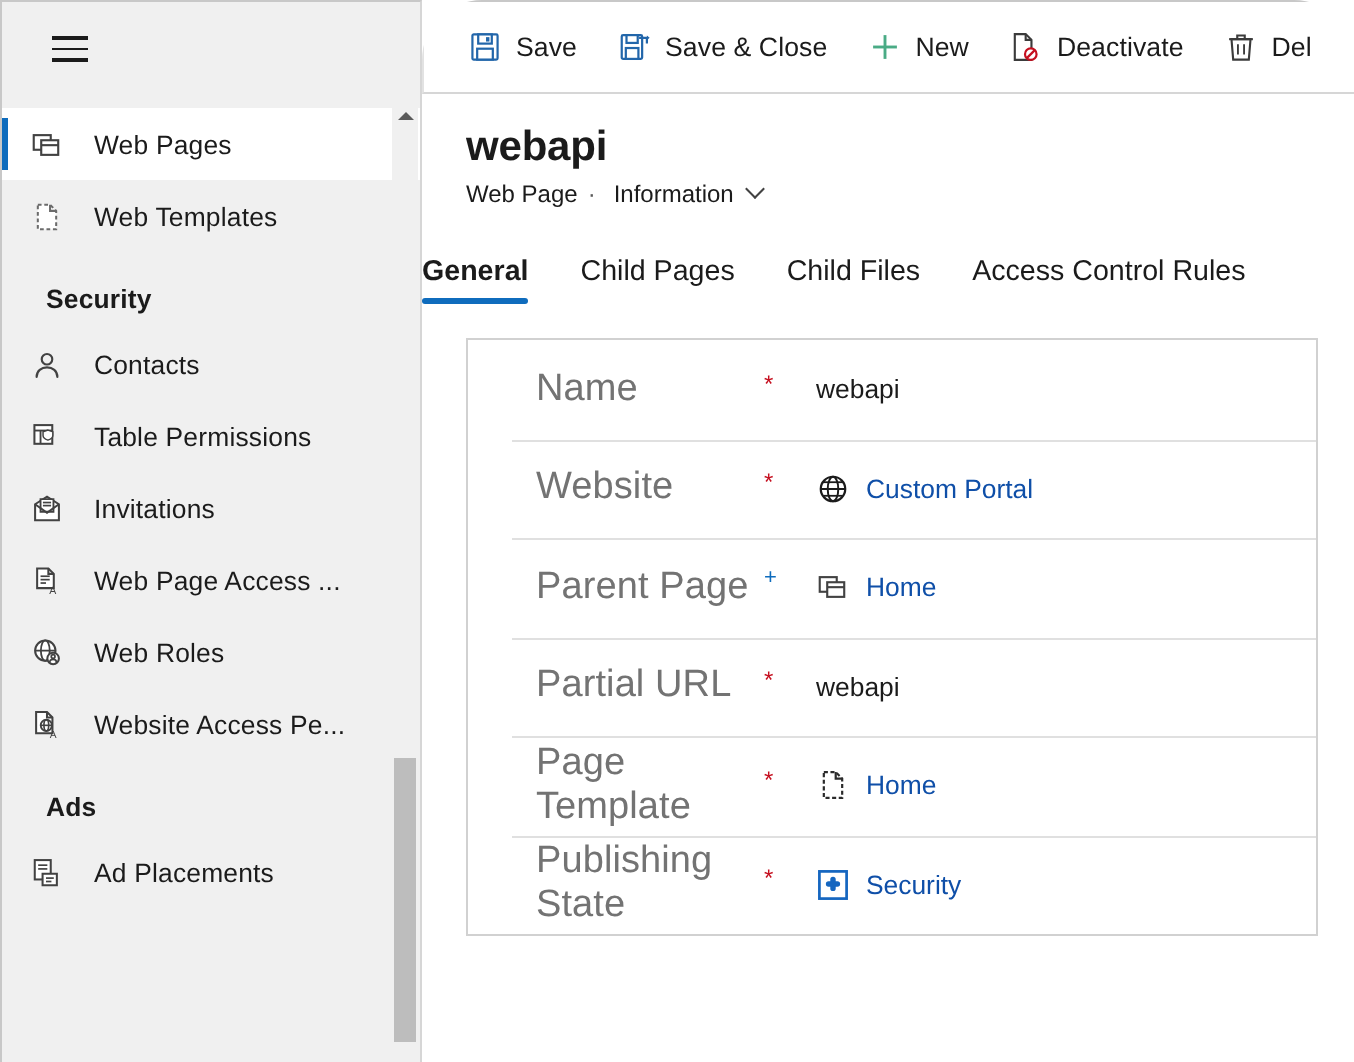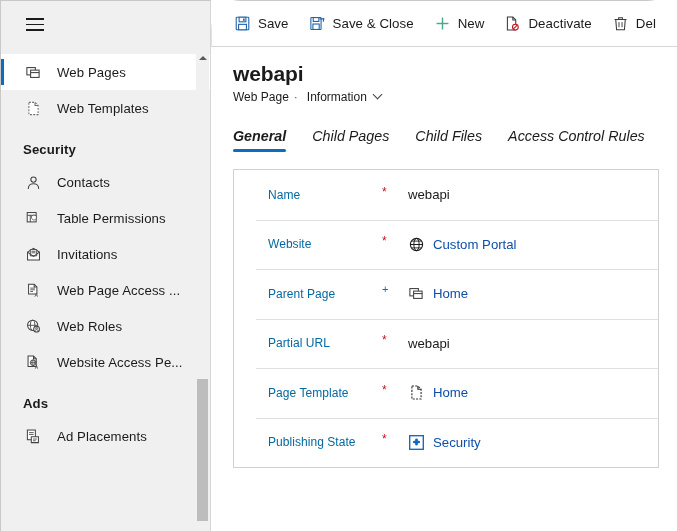--- a/index.html
+++ b/index.html
@@ -61,21 +61,21 @@
     height: 484px;
     padding-top: 6px;
     overflow: hidden;
   }
 
   .nav-item {
     position: relative;
     display: flex;
     align-items: center;
     height: 36px;
-    padding-left: 22px;
+    padding-left: 12px;
     cursor: pointer;
     color: #1b1b1b;
   }
   .nav-item .ico {
     width: 20px;
     height: 20px;
     flex: 0 0 20px;
     display: flex;
     align-items: center;
     justify-content: center;
@@ -231,25 +231,23 @@
     border-right: 1.2px solid #424242;
     border-bottom: 1.2px solid #424242;
     transform: rotate(45deg);
   }
 
   
   #tabs {
     display: flex;
     align-items: flex-end;
     margin-top: 16px;
-    padding-left: 22px;
     height: 32px;
     white-space: nowrap;
     overflow: hidden;
-    font-style: italic;
   }
   .tab {
     position: relative;
     font-size: 14.3px;
     color: #1b1b1b;
     padding: 0 0 8px 0;
     margin-right: 26px;
     cursor: pointer;
     flex: 0 0 auto;
   }
@@ -286,22 +284,22 @@
     left: 22px;
     right: 0;
     top: 0;
     height: 1px;
     background: #e0e0e0;
   }
   .flabel {
     width: 148px;
     flex: 0 0 148px;
     padding-left: 34px;
-    font-size: 12px;
-    color: #0369a1;
+    font-size: 19px;
+    color: #737373;
     letter-spacing: 0.05px;
   }
   .freq {
     width: 26px;
     flex: 0 0 26px;
     font-size: 12px;
     color: #c50f1f;
     text-align: left;
     line-height: 1;
     position: relative;

